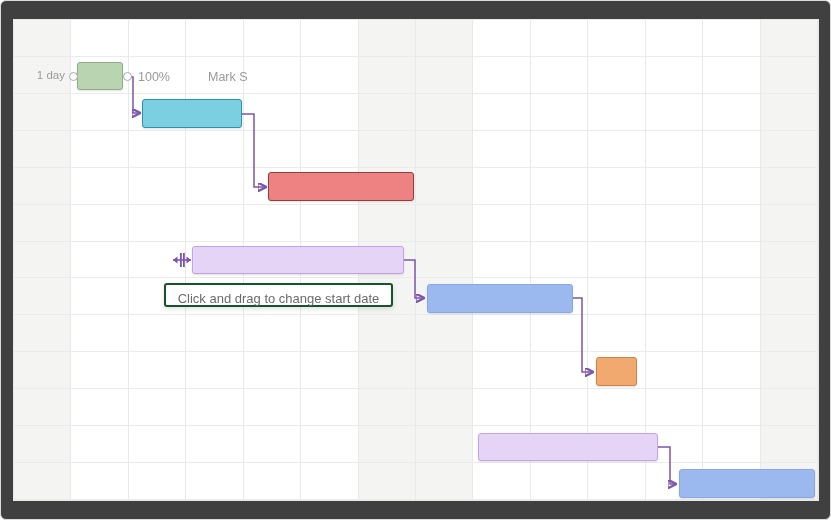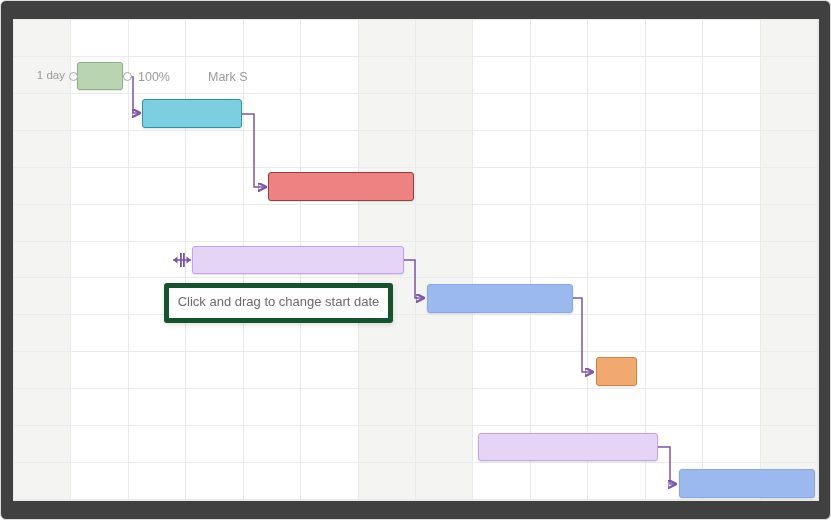--- a/index.html
+++ b/index.html
@@ -42,22 +42,22 @@
   .lbl-assignee{left:171px;top:69px;font-size:12.5px;margin-left:36px;}
   .handle{
     position:absolute;width:7px;height:7px;border-radius:50%;
     background:#ffffff;border:1px solid #a9a9a9;cursor:ew-resize;
   }
   .handle-left{left:68px;top:71px;}
   .handle-right{left:122px;top:71px;}
   .drag-icon{position:absolute;left:171px;top:251px;cursor:ew-resize;}
   
   .tooltip{
-    position:absolute;left:163px;top:282px;width:229px;height:40px;
-    background:#ffffff;border:5px solid #14532d;border-radius:3px;
+    position:absolute;left:163px;top:282px;width:229px;height:24px;
+    background:#ffffff;border:2px solid #14532d;border-radius:3px;
     box-shadow:0 2px 5px rgba(0,0,0,0.12);
     color:#6b6b6b;font-size:13px;line-height:27px;text-align:center;
     box-sizing:border-box;white-space:nowrap;
   }
 </style>
 </head>
 <body>
 
 <div class="canvas">
 

